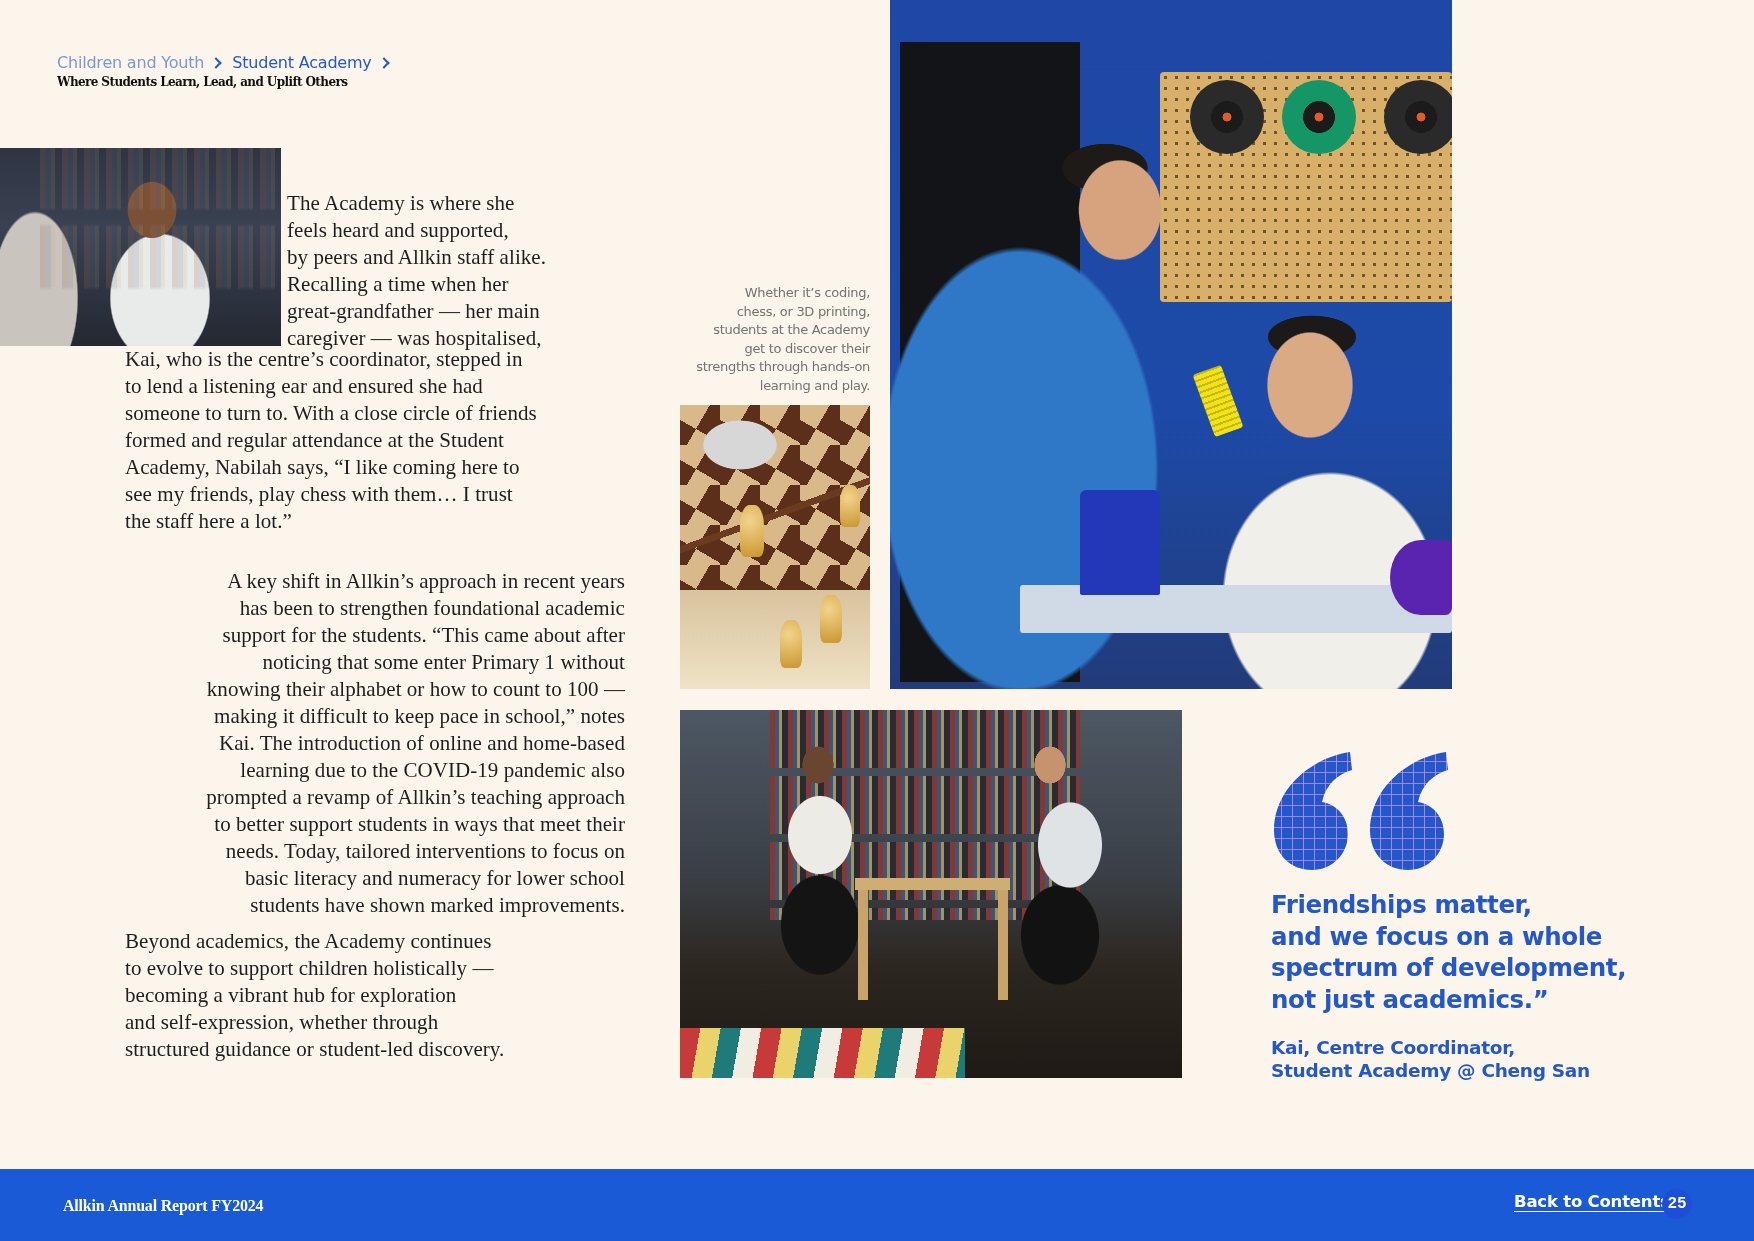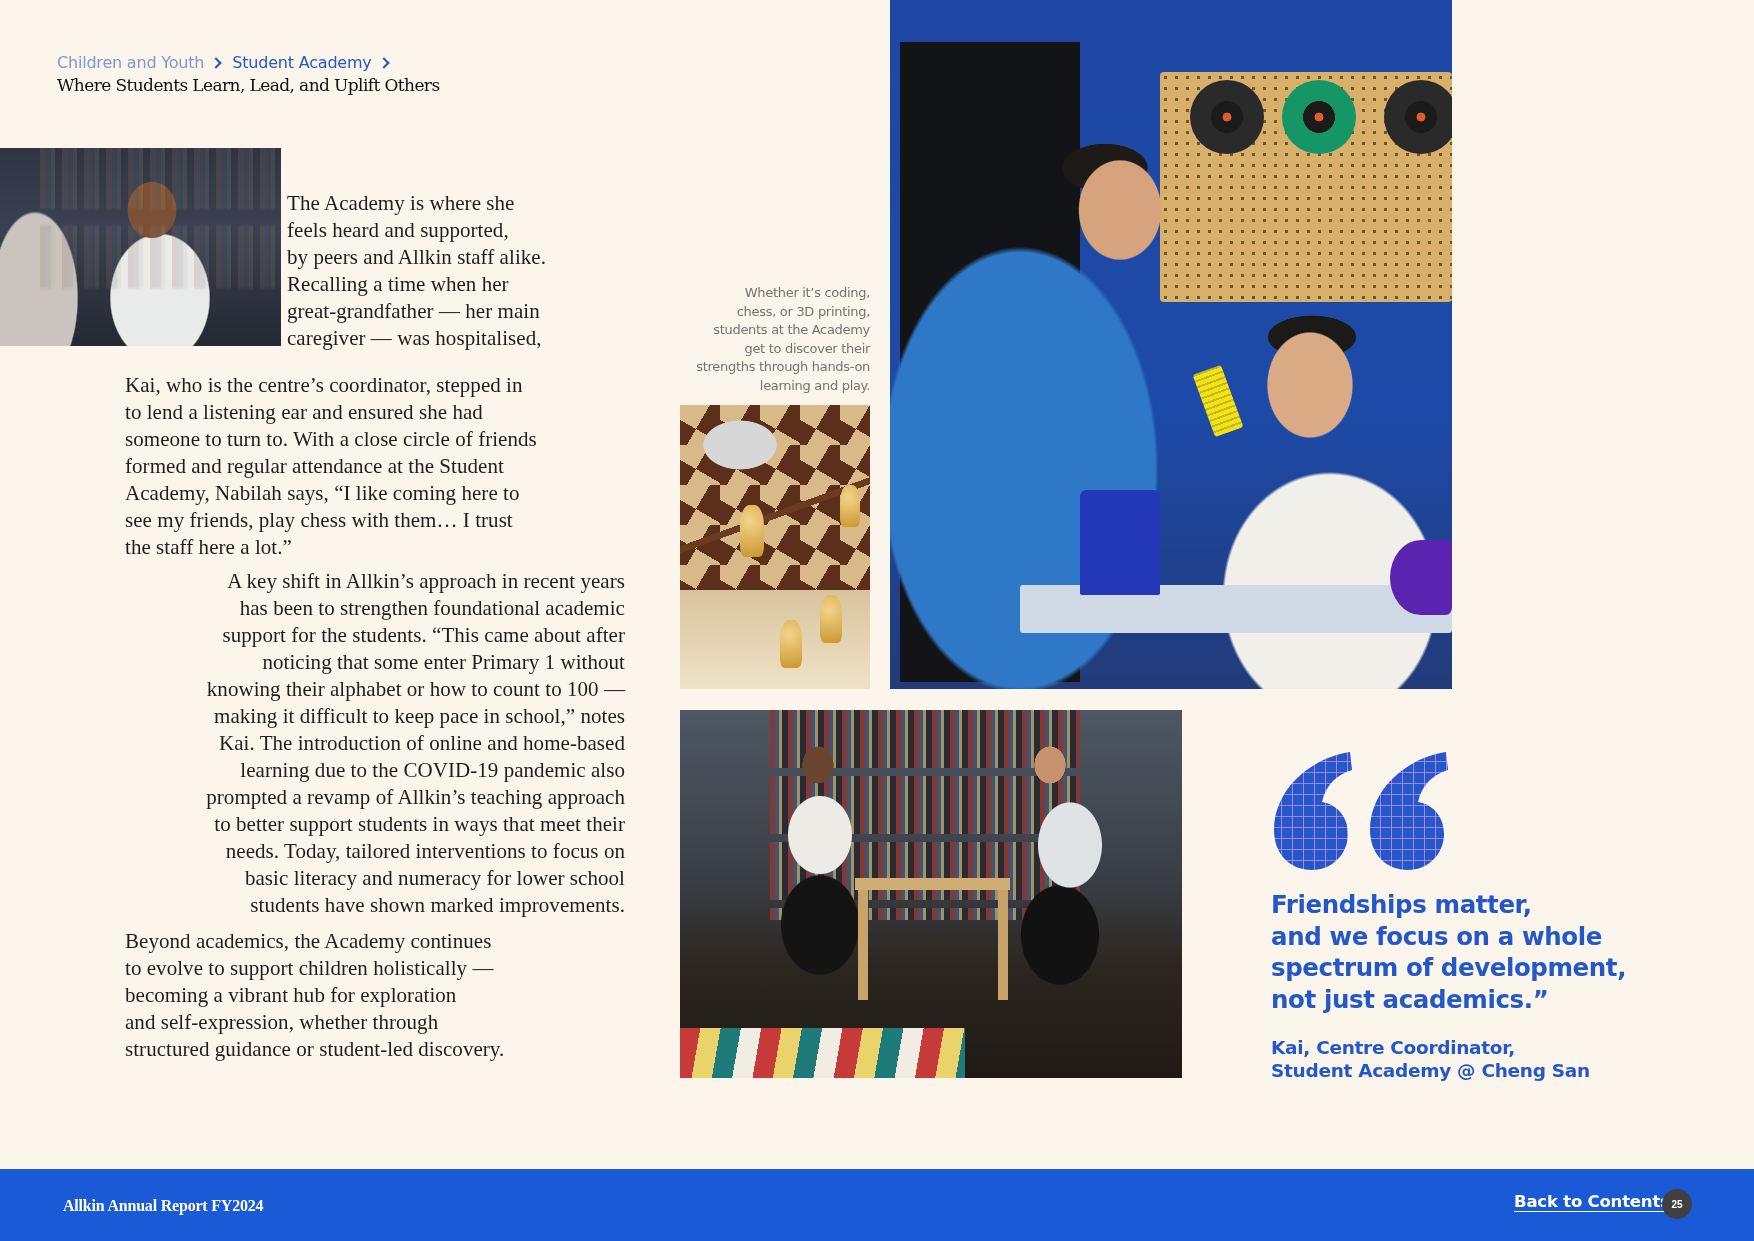--- a/index.html
+++ b/index.html
@@ -17,31 +17,31 @@
     left: 57px; top: 53px;
     font-family: "DejaVu Sans", sans-serif;
     font-size: 16px; display: flex; align-items: center; gap: 6px;
     letter-spacing: -0.2px;
   }
   .crumb-1 { color: #7c97d6; text-decoration: none; }
   .crumb-2 { color: #2458c8; text-decoration: none; font-weight: 500; }
   .chev { display: inline-block; width: 8px; height: 8px; border-right: 2px solid #2458c8; border-top: 2px solid #2458c8; transform: rotate(45deg); margin: 0 6px 0 2px; }
   .page-title {
     left: 57px; top: 75px;
-    font-family: "DejaVu Serif", serif; font-weight: normal;
-    font-size: 17px; letter-spacing: -0.6px; color: #111;
+    font-family: "DejaVu Serif", serif; font-weight: bold;
+    font-size: 12px; letter-spacing: -0.6px; color: #111;
   }
 
   
   .body-text {
     font-size: 21px; line-height: 27px; color: #1e1e1e;
     letter-spacing: 0.05px;
   }
   .para1a { left: 287px; top: 190px; width: 340px; }
-  .para1b { left: 125px; top: 372px; width: 500px; }
+  .para1b { left: 125px; top: 346px; width: 500px; }
   .para2  { left: 125px; top: 568px; width: 500px; text-align: right; }
   .para3  { left: 125px; top: 928px; width: 500px; }
   .line { display: block; white-space: nowrap; }
 
   
   .caption {
     left: 666px; top: 284px; width: 204px;
     font-family: "DejaVu Sans", sans-serif;
     font-size: 13px; line-height: 18.6px; text-align: right; color: #737373;
     letter-spacing: -0.3px;
@@ -150,22 +150,22 @@
     font-size: 16px; color: #ffffff; letter-spacing: -0.2px;
   }
   .back-link {
     left: 1514px; top: 1192px;
     font-family: "DejaVu Sans", sans-serif; font-weight: bold;
     font-size: 16.5px; color: #ffffff; text-decoration: underline;
     text-underline-offset: 4px; letter-spacing: -0.2px; cursor: pointer;
   }
   .page-badge {
     left: 1662px; top: 1189px; width: 30px; height: 30px; border-radius: 50%;
-    background: #404040; color: #fff;
-    font-family: Liberation Sans, sans-serif; font-weight: bold; font-size: 10px;
+    background: #1d4ed8; color: #fff;
+    font-family: Liberation Mono, monospace; font-weight: bold; font-size: 16px;
     display: flex; align-items: center; justify-content: center;
   }
 </style>
 </head>
 <body>
 
 <nav class="abs breadcrumb">
   <a class="crumb-1">Children and Youth</a>
   <span class="chev"></span>
   <a class="crumb-2">Student Academy</a>

